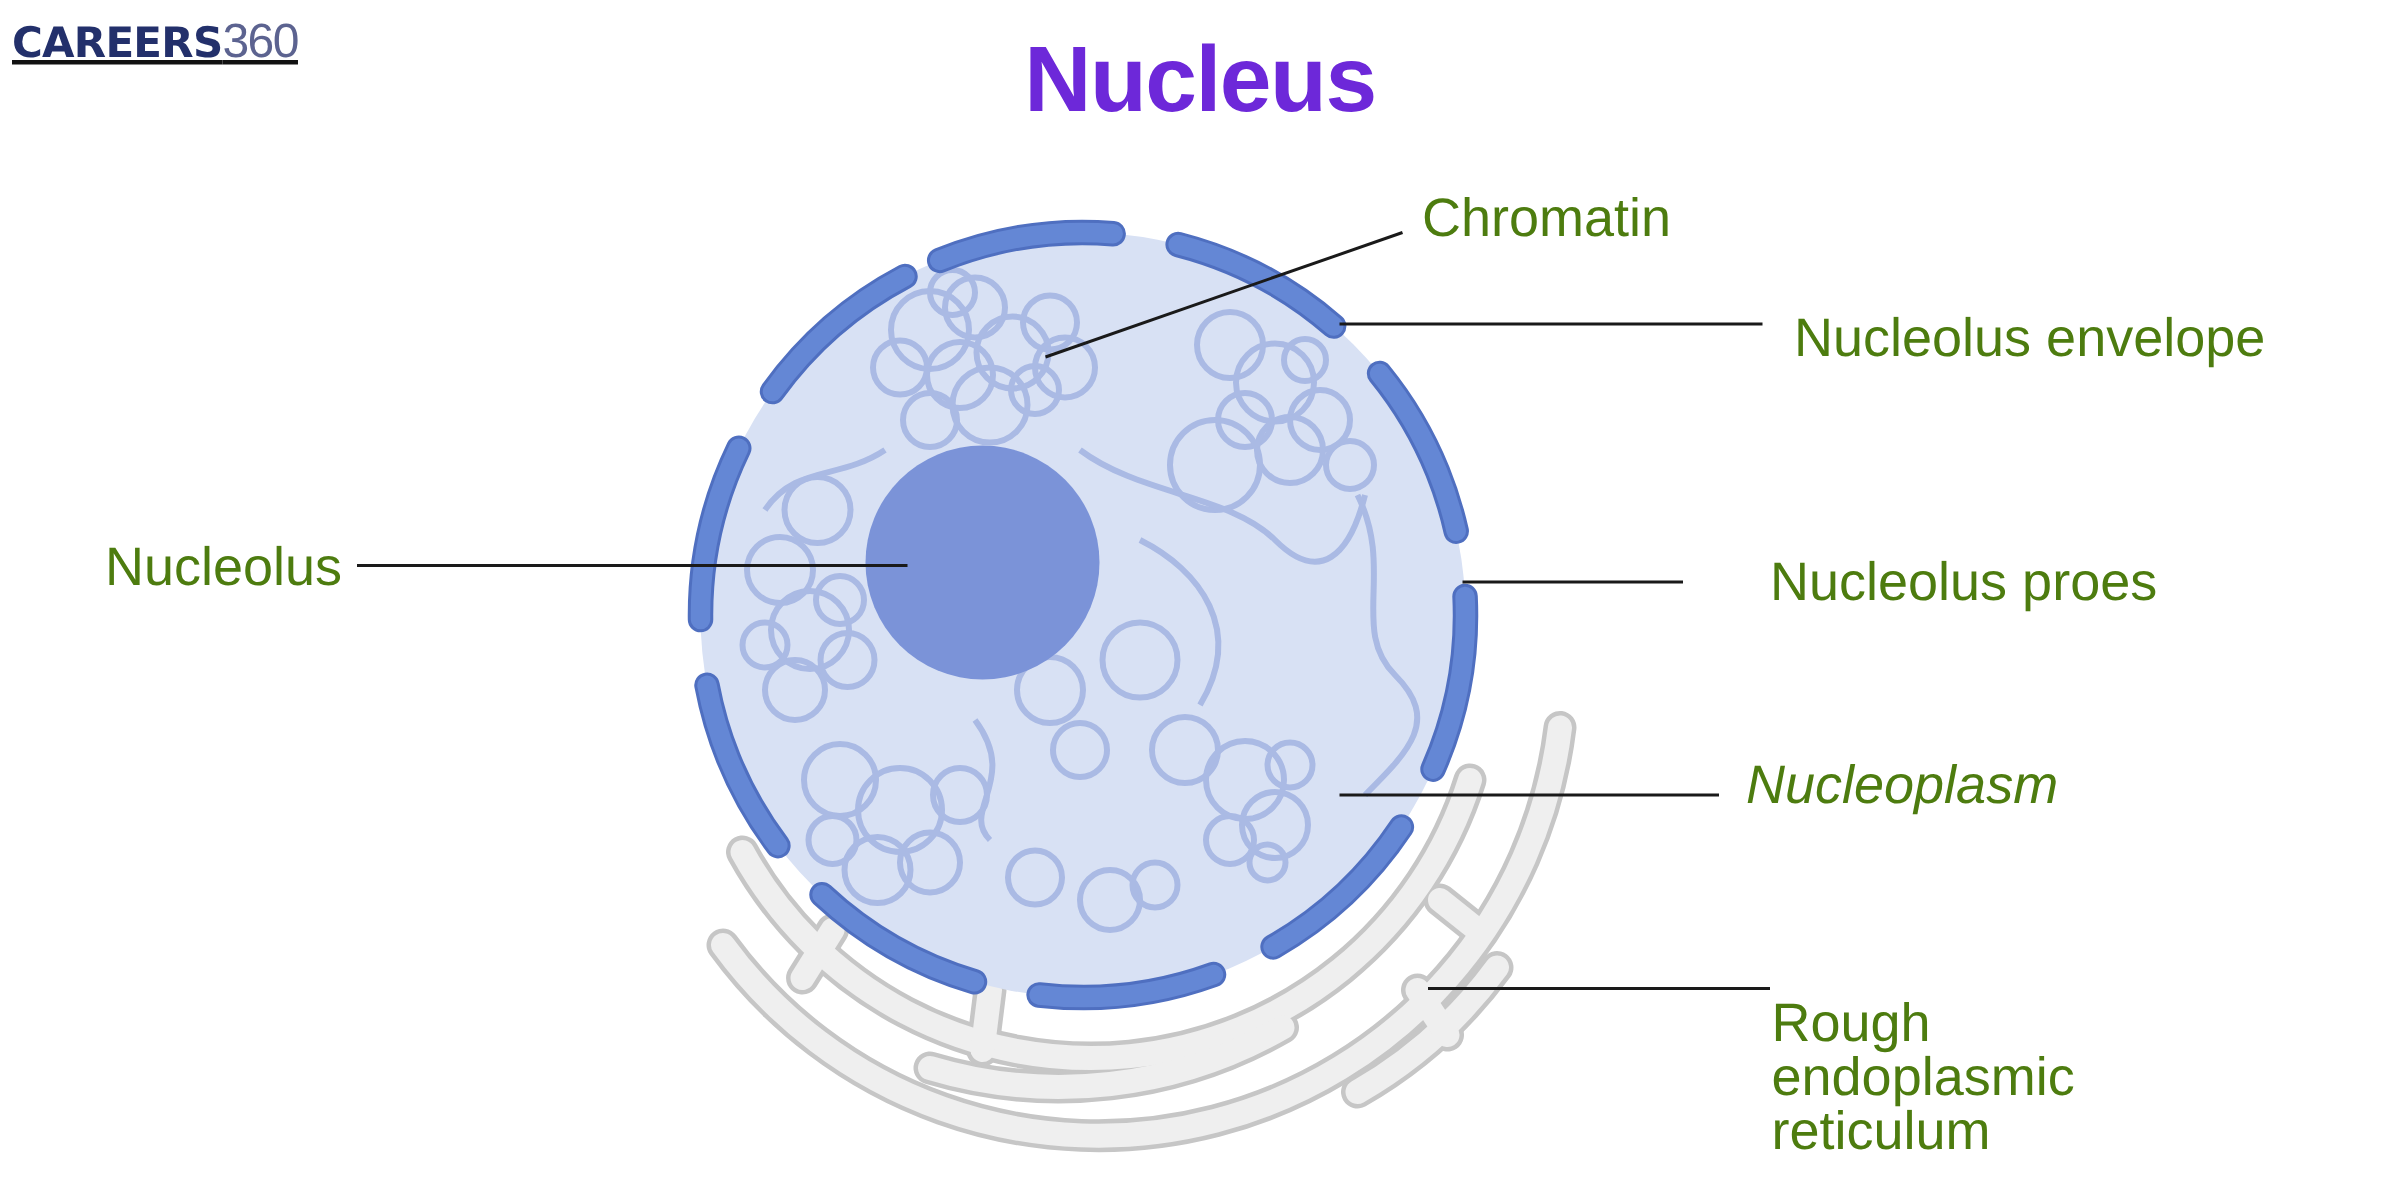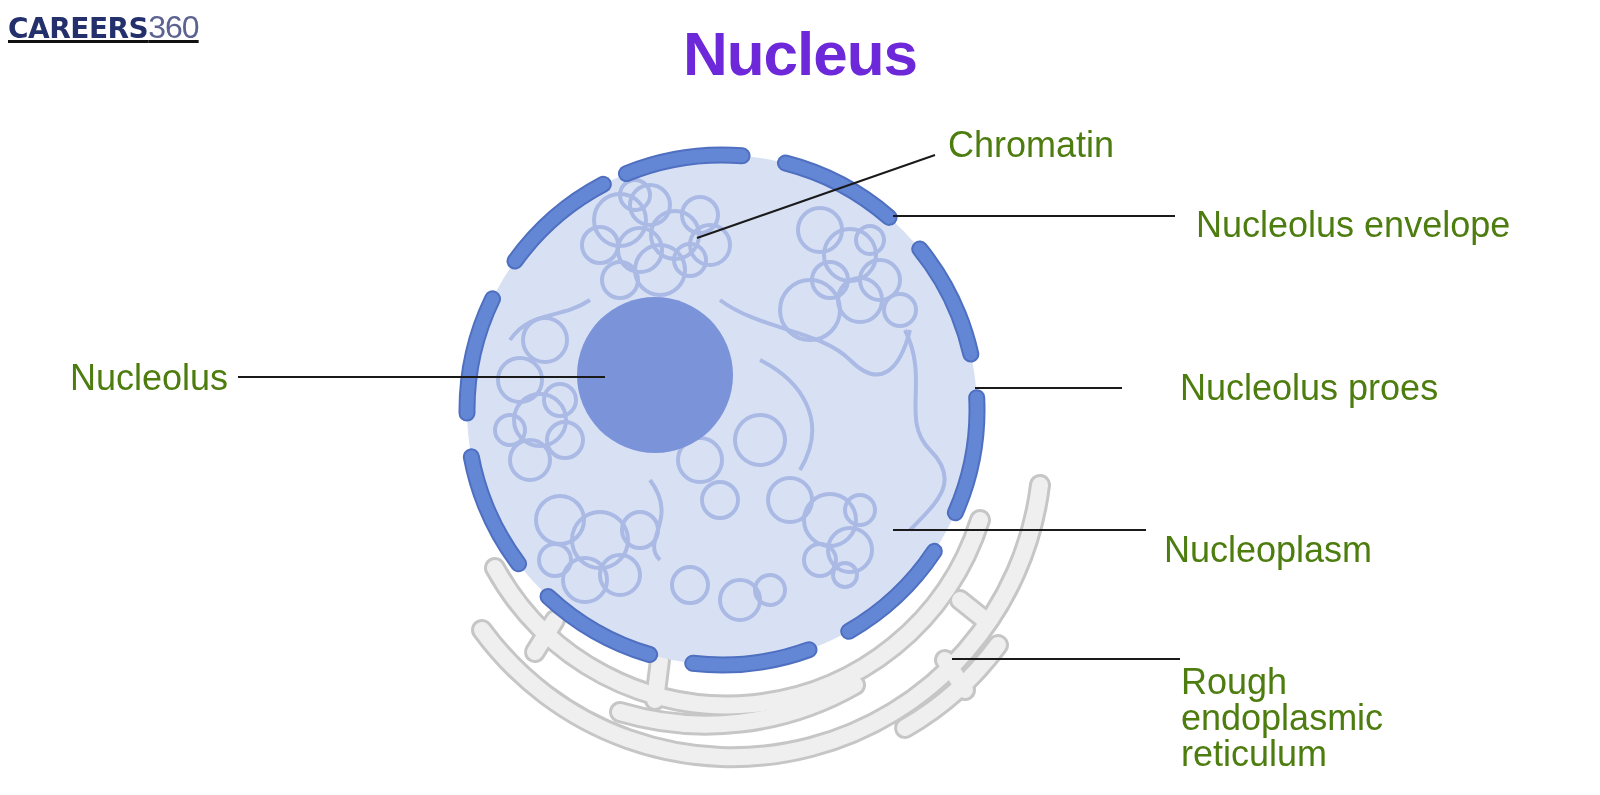--- a/index.html
+++ b/index.html
@@ -168,14 +168,14 @@
     <line x1="975" y1="388" x2="1122" y2="388"></line>
     <line x1="893" y1="530" x2="1146" y2="530"></line>
     <line x1="952" y1="659" x2="1180" y2="659"></line>
   </g>
 </svg>
 
 <div class="label" style="left:948px; top:128px;">Chromatin</div>
 <div class="label" style="left:1196px; top:188px;margin-top:20px;">Nucleolus envelope</div>
 <div class="label" style="left:70px; top:361px;">Nucleolus</div>
 <div class="label" style="left:1140px; top:371px;margin-left:40px;">Nucleolus proes</div>
-<div class="label" style="left:1164px; top:533px;">Nucleoplasm</div>
+<div class="label" style="left:1164px; top:506px;font-style:italic;">Nucleoplasm</div>
 <div class="label multi" style="left:1181px; top:648px;margin-top:16px;">Rough endoplasmic reticulum</div>
 
 </body></html>

